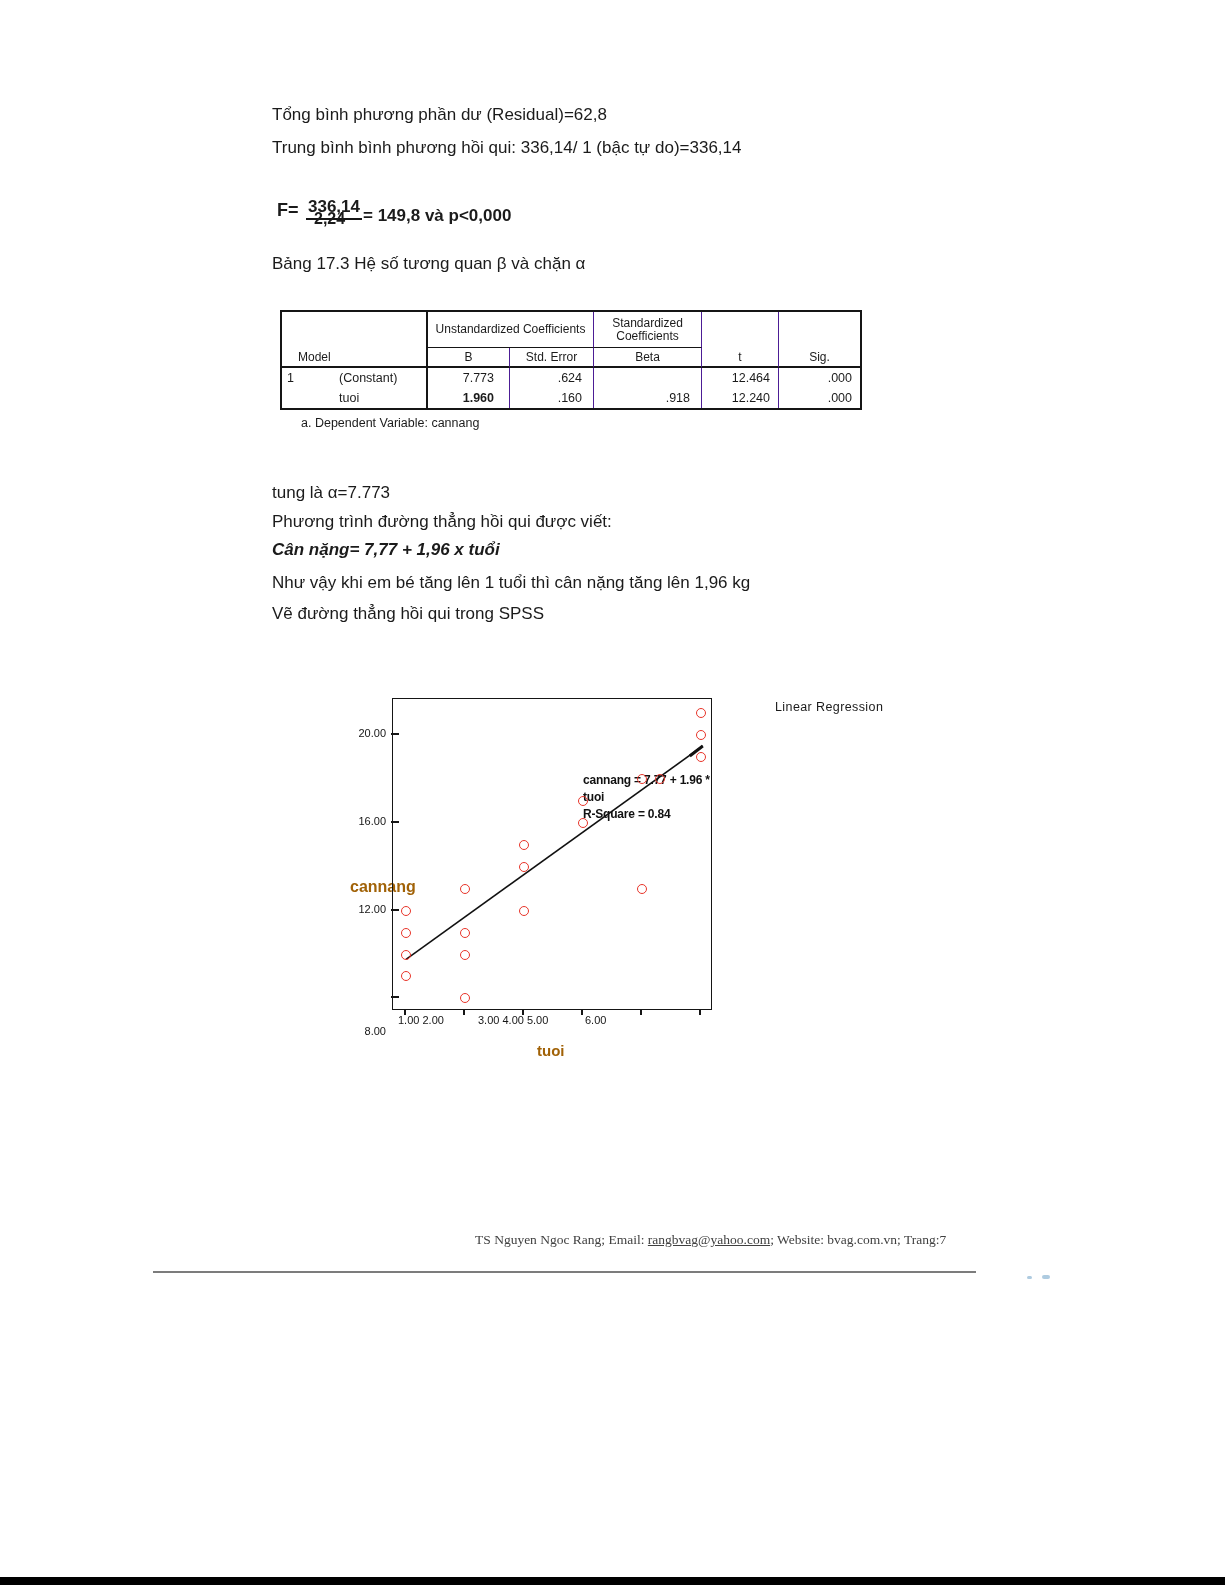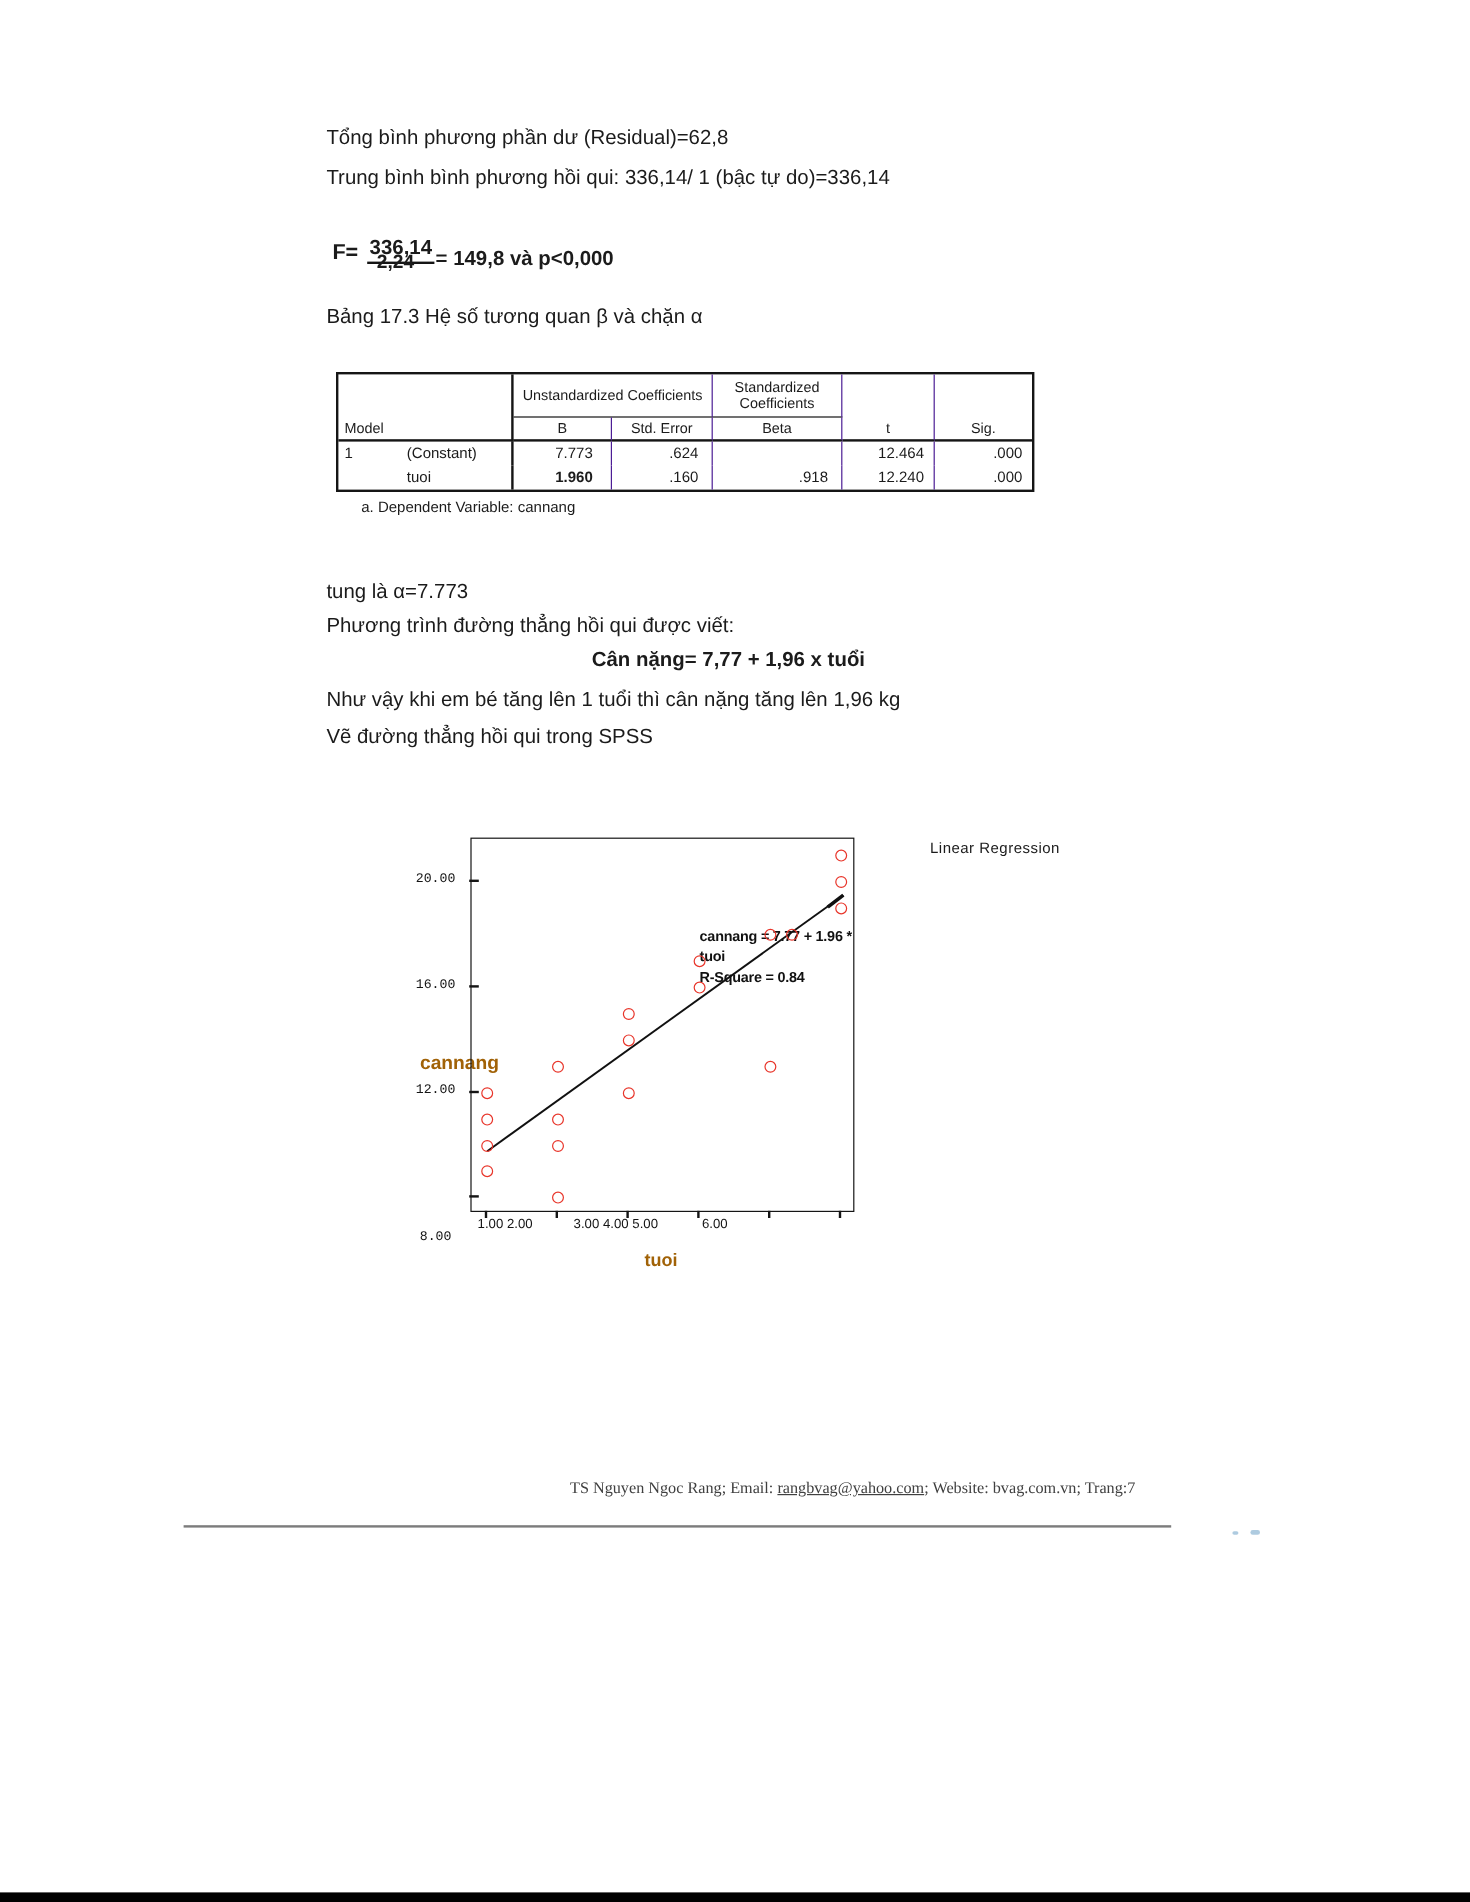--- a/index.html
+++ b/index.html
@@ -13,31 +13,31 @@
   .frac-den{font-weight:bold;font-size:16px;}
   
   .coef-title{font-size:13px;font-weight:bold;text-align:center;}
   .coef-table{position:absolute;display:grid;grid-template-columns:146px 82px 84px 108px 77px 81px;
               grid-template-rows:36px 20px 20px 20px;border:2px solid #151515;font-size:12px;background:#fff;}
   .coef-table .c{box-sizing:border-box;display:flex;overflow:hidden;}
   .bR1{border-right:1px solid #4c1d95;} .bR2{border-right:2px solid #151515;}
   .bB1{border-bottom:1px solid #151515;} .bB2{border-bottom:2px solid #151515;}
   .hgrp{align-items:center;justify-content:center;text-align:center;line-height:13px;padding:2px 6px;}
   .hbot{align-items:flex-end;justify-content:center;padding-bottom:2px;}
-  .hmodel{align-items:flex-end;padding:0 0 2px 5px;}
+  .hmodel{align-items:flex-end;padding:0 0 2px 16px;}
   .num{align-items:center;justify-content:flex-end;padding-right:11px;font-size:12.5px;}
   .lblcell{align-items:center;font-size:12.5px;}
   .lblcell .mnum{width:52px;padding-left:5px;}
   .footnote{font-size:12.5px;}
   
   #chart{position:absolute;left:340px;top:680px;width:640px;height:400px;}
   #plot-area{position:absolute;left:52px;top:18px;width:318px;height:310px;border:1.5px solid #151515;box-sizing:content-box;}
   .pt{position:absolute;width:10px;height:10px;border:1.6px solid #e8352a;border-radius:50%;box-sizing:border-box;background:transparent;}
   .ylab,.xlab{position:absolute;font-size:11px;color:#151515;}
-  .ylab{width:46px;text-align:center;left:0;font-family:Liberation Mono, monospace;}
+  .ylab{width:46px;text-align:right;left:0;}
   .ytick{position:absolute;width:8px;height:2px;background:#151515;}
   .xtick{position:absolute;width:2px;height:6px;background:#151515;}
   .annot{position:absolute;left:190px;top:73px;font-size:12px;font-weight:bold;line-height:17px;letter-spacing:-0.2px;color:#111;}
   .axis-label{position:absolute;font-weight:bold;color:#a16207;}
   
   #footer{position:absolute;left:475px;top:1232px;font-family:"Liberation Serif","DejaVu Serif",serif;
           font-size:13.5px;color:#404040;white-space:nowrap;}
   #footer .em{text-decoration:underline;}
   .sep-line{position:absolute;left:153px;top:1271px;width:823px;height:2px;background:#7c7c7c;}
   .mark{position:absolute;background:#93b9d6;opacity:.75;border-radius:2px;}
@@ -88,21 +88,21 @@
     <div class="c num bR1" style="grid-area:4/2/5/3;padding-right:15px;font-weight:bold;">1.960</div>
     <div class="c num bR1" style="grid-area:4/3/5/4;">.160</div>
     <div class="c num bR1" style="grid-area:4/4/5/5;">.918</div>
     <div class="c num bR1" style="grid-area:4/5/5/6;padding-right:8px;">12.240</div>
     <div class="c num" style="grid-area:4/6/5/7;padding-right:8px;">.000</div>
   </div>
   <div class="t footnote" style="left:301px;top:416px;">a. Dependent Variable: cannang</div>
 
   <div class="t body-line" style="left:272px;top:482px;">tung là α=7.773</div>
   <div class="t body-line" style="left:272px;top:511px;">Phương trình đường thẳng hồi qui được viết:</div>
-  <div class="t body-line bold" style="left:272px;top:539px;width:670px;text-align:center;">Cân nặng= 7,77 + 1,96 x tuổi</div>
+  <div class="t body-line bold" style="left:272px;top:539px;width:670px;text-align:left;font-style:italic;">Cân nặng= 7,77 + 1,96 x tuổi</div>
   <div class="t body-line" style="left:272px;top:572px;">Như vậy khi em bé tăng lên 1 tuổi thì cân nặng tăng lên 1,96 kg</div>
   <div class="t body-line" style="left:272px;top:603px;">Vẽ đường thẳng hồi qui trong SPSS</div>
 
   <div id="chart">
     <div class="t" style="left:435px;top:20px;font-size:12.5px;letter-spacing:.4px;">Linear Regression</div>
 
     <div class="axis-label" style="left:10px;top:198px;font-size:16px;">cannang</div>
     <div class="axis-label" style="left:197px;top:362px;font-size:15px;">tuoi</div>
 
     <div id="plot-area">

